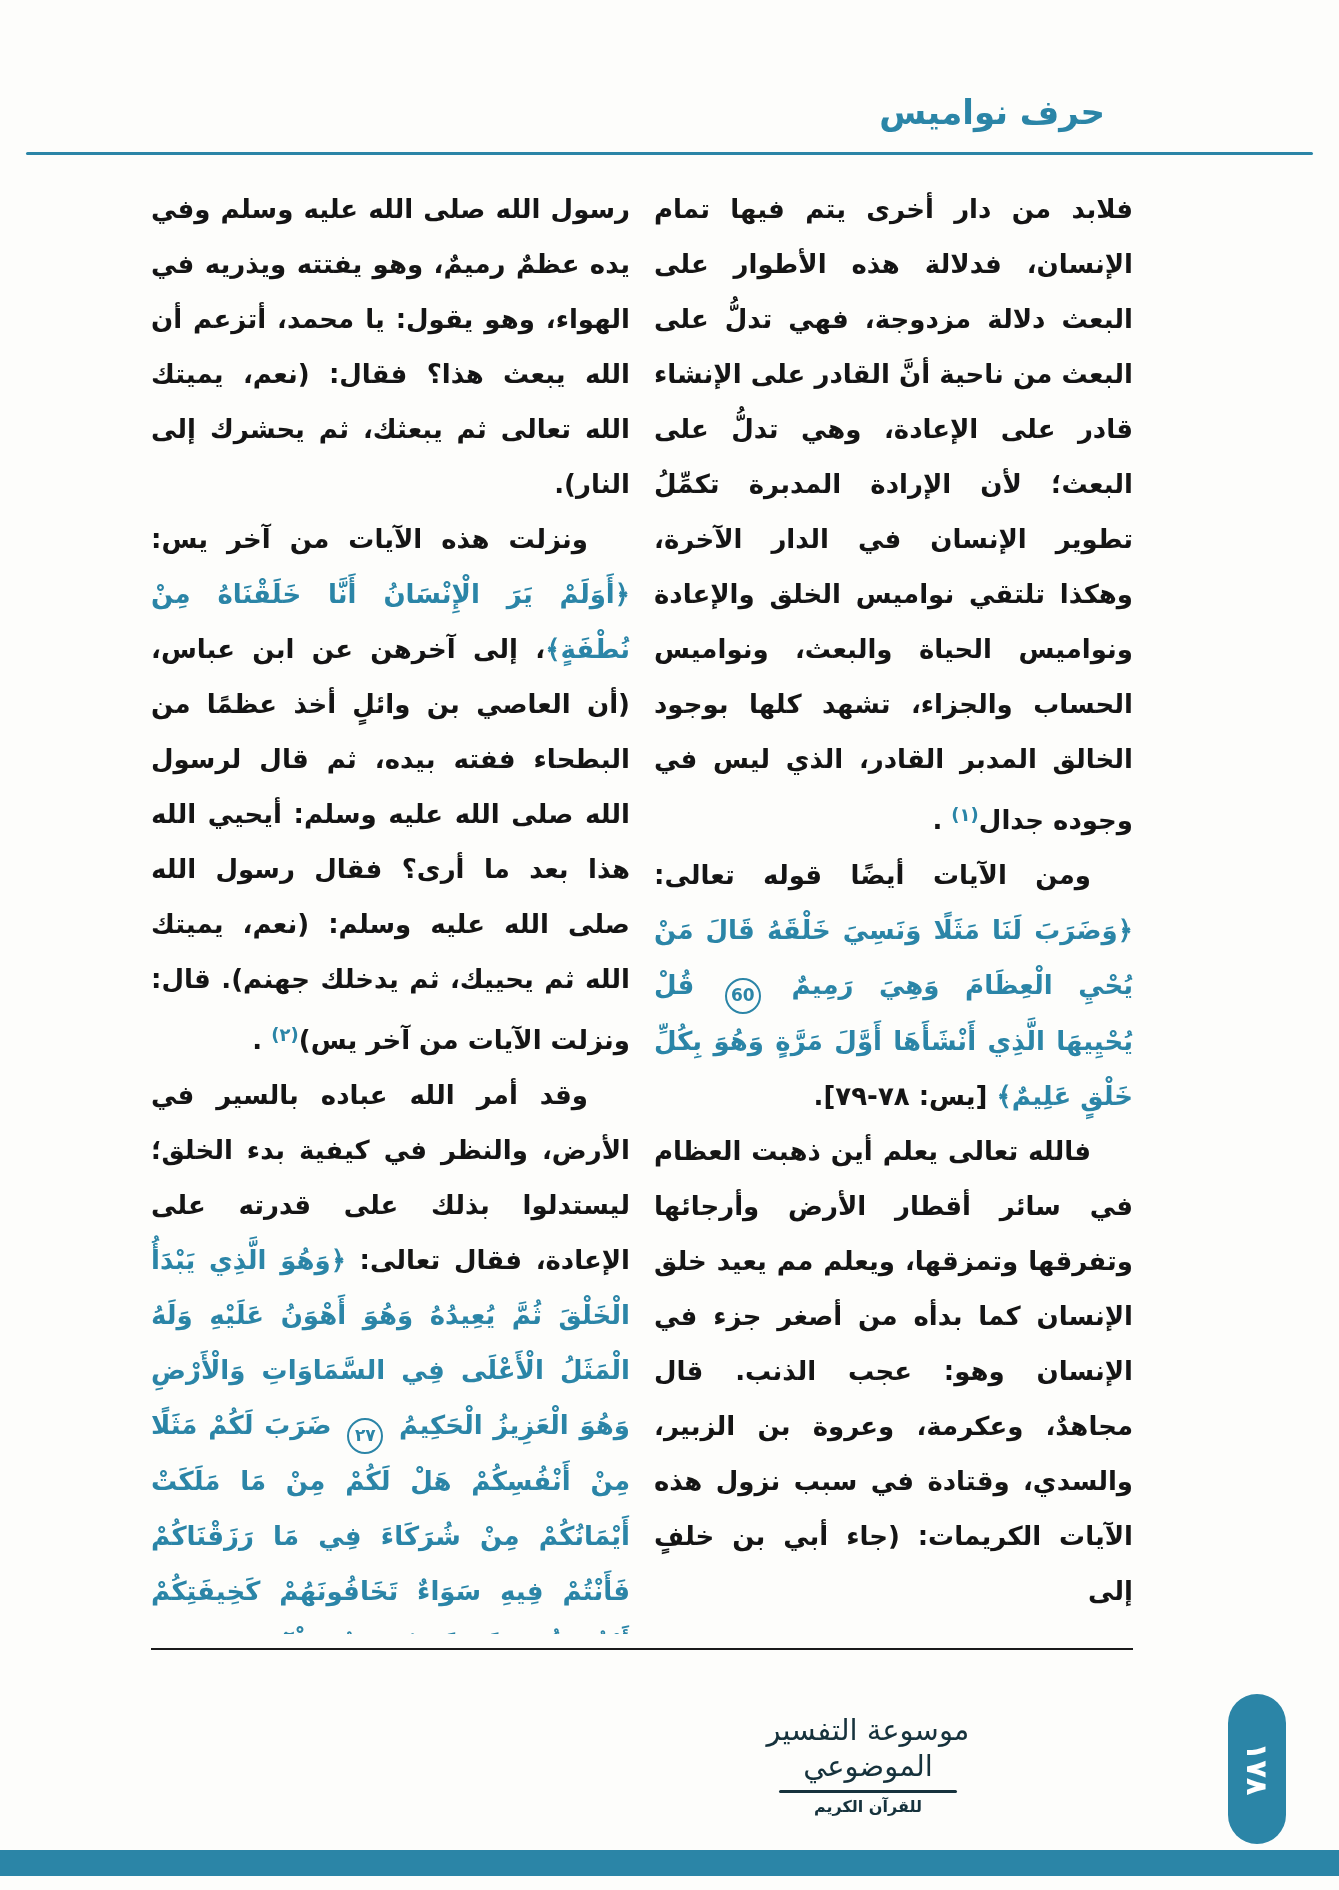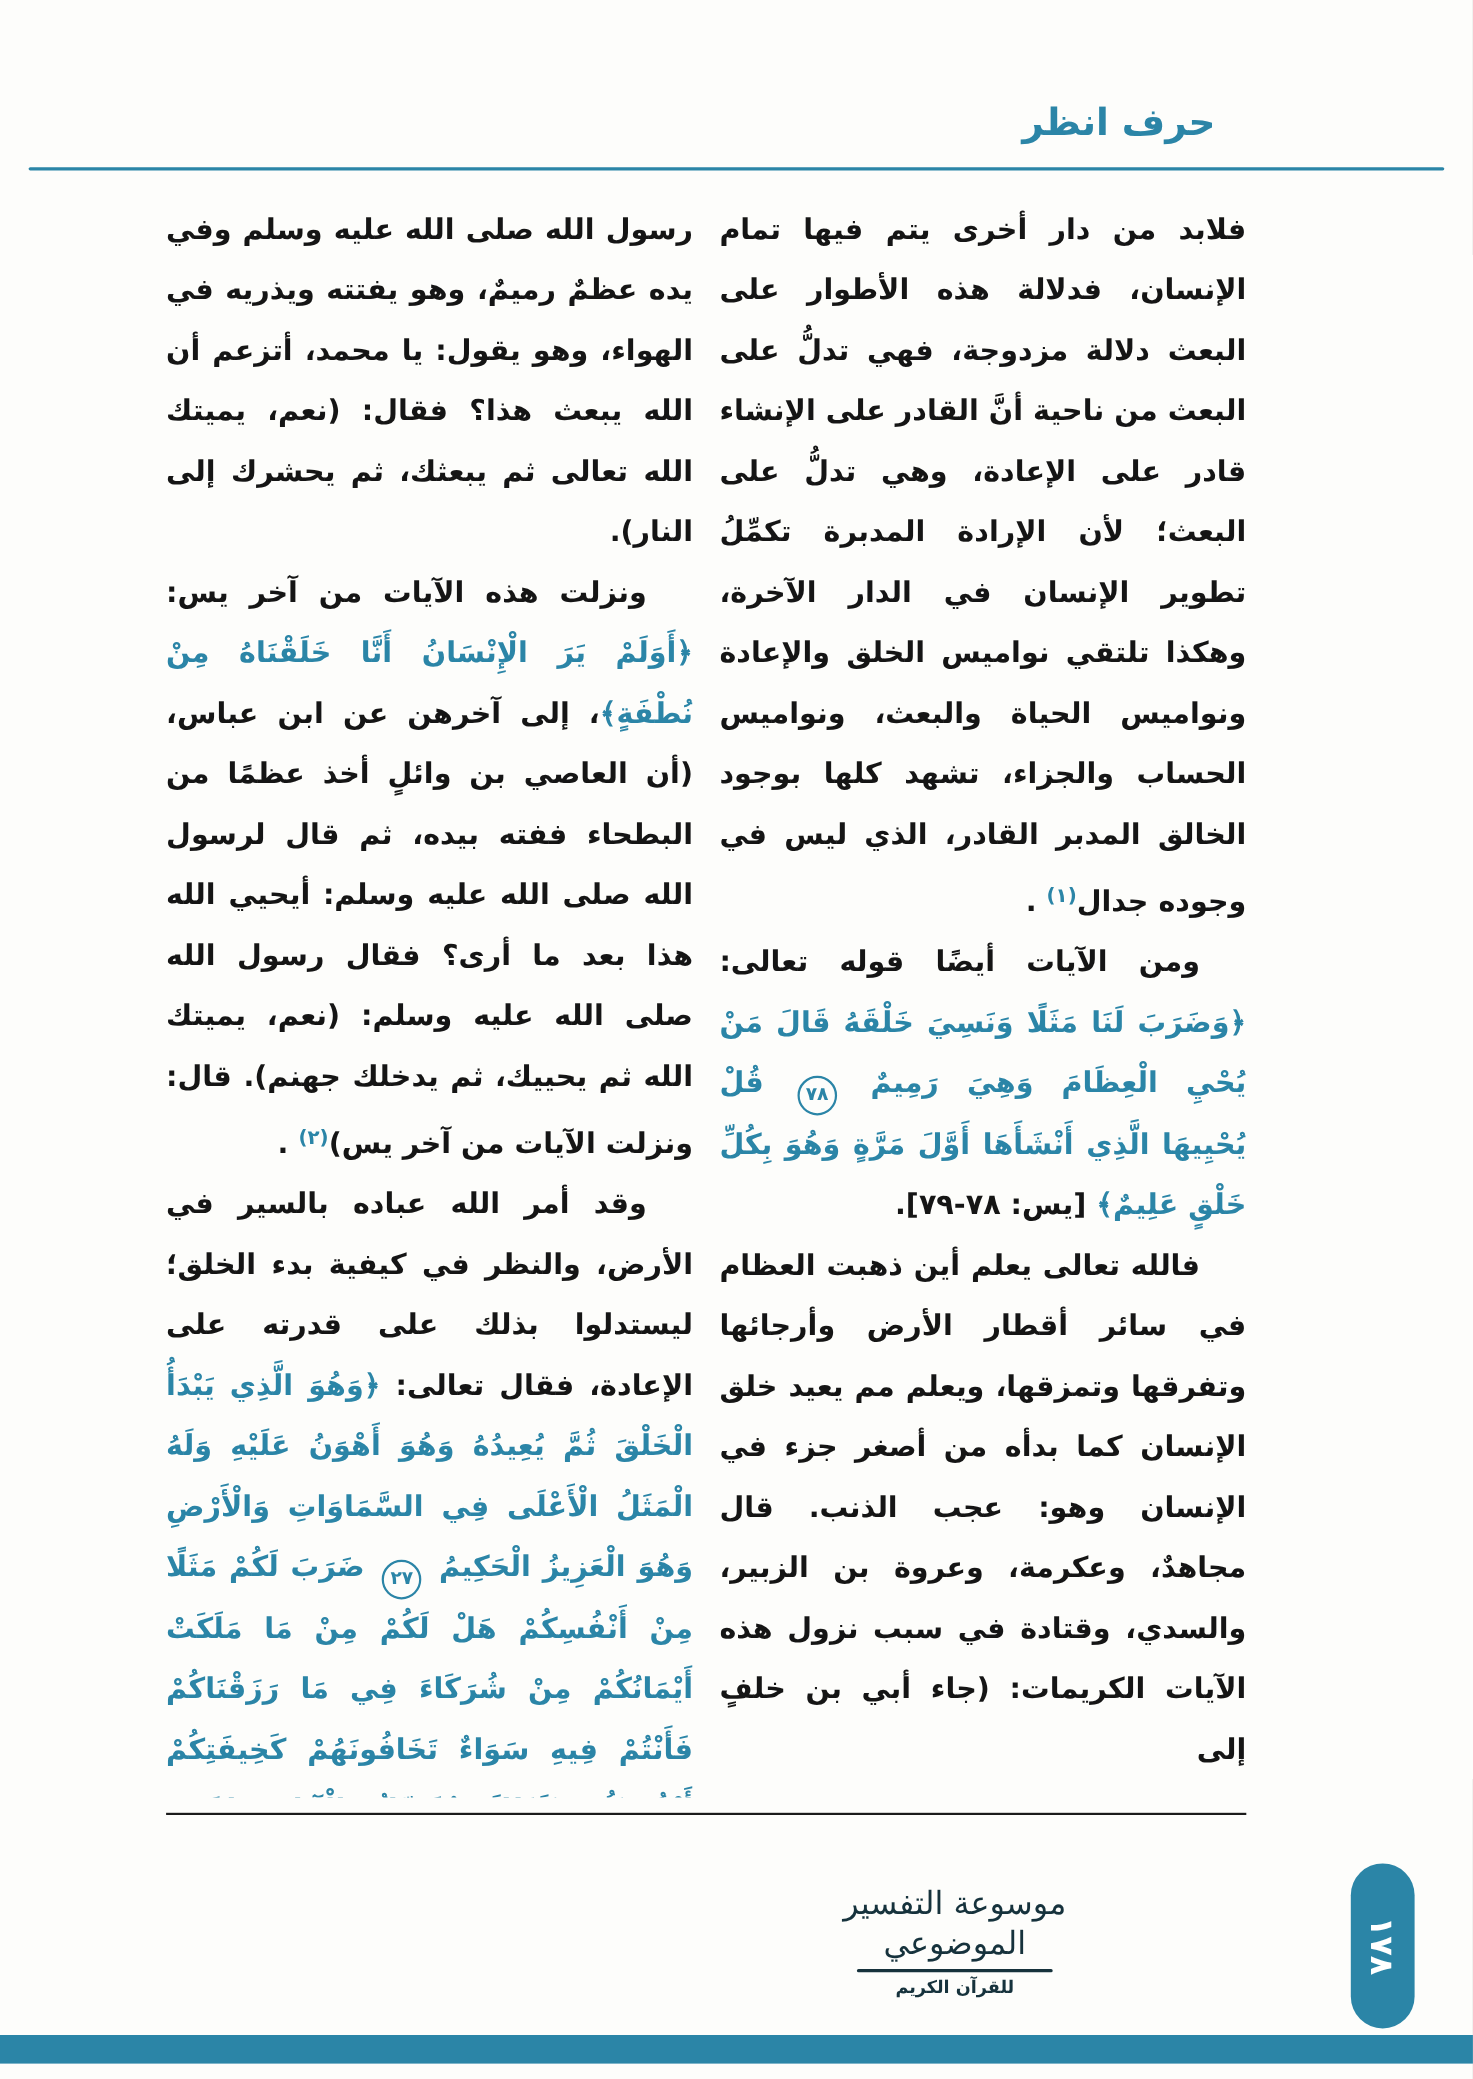--- a/index.html
+++ b/index.html
@@ -84,27 +84,27 @@
   .bottom-bar{
     position:absolute;left:0;right:0;bottom:14px;height:26px;
     background:var(--accent);
   }
 </style>
 </head>
 <body>
 
 <div class="page">
 
-  <span class="header-title">حرف انظر</span>
+  <span class="header-title">حرف نواميس</span>
   <div class="header-rule"></div>
 
   <div class="content">
     <div class="col">
         <p class="para"><span class="seg-n">فلابد من دار أخرى يتم فيها تمام الإنسان، فدلالة هذه الأطوار على البعث دلالة مزدوجة، فهي تدلُّ على البعث من ناحية أنَّ القادر على الإنشاء قادر على الإعادة، وهي تدلُّ على البعث؛ لأن الإرادة المدبرة تكمِّلُ تطوير الإنسان في الدار الآخرة، وهكذا تلتقي نواميس الخلق والإعادة ونواميس الحياة والبعث، ونواميس الحساب والجزاء، تشهد كلها بوجود الخالق المدبر القادر، الذي ليس في وجوده جدال</span><span class="seg-fn">(١)</span><span class="seg-n"> .</span></p>
-        <p class="para"><span class="seg-n">ومن الآيات أيضًا قوله تعالى: </span><span class="seg-q">﴿وَضَرَبَ لَنَا مَثَلًا وَنَسِيَ خَلْقَهُ قَالَ مَنْ يُحْيِ الْعِظَامَ وَهِيَ رَمِيمٌ </span><span class="ayah-num">٧٨</span><span class="seg-q"> قُلْ يُحْيِيهَا الَّذِي أَنْشَأَهَا أَوَّلَ مَرَّةٍ وَهُوَ بِكُلِّ خَلْقٍ عَلِيمٌ﴾</span><span class="seg-ref"> [يس: ٧٨-٧٩].</span></p>
+        <p class="para"><span class="seg-n">ومن الآيات أيضًا قوله تعالى: </span><span class="seg-q">﴿وَضَرَبَ لَنَا مَثَلًا وَنَسِيَ خَلْقَهُ قَالَ مَنْ يُحْيِ الْعِظَامَ وَهِيَ رَمِيمٌ </span><span class="ayah-num">60</span><span class="seg-q"> قُلْ يُحْيِيهَا الَّذِي أَنْشَأَهَا أَوَّلَ مَرَّةٍ وَهُوَ بِكُلِّ خَلْقٍ عَلِيمٌ﴾</span><span class="seg-ref"> [يس: ٧٨-٧٩].</span></p>
         <p class="para"><span class="seg-n">فالله تعالى يعلم أين ذهبت العظام في سائر أقطار الأرض وأرجائها وتفرقها وتمزقها، ويعلم مم يعيد خلق الإنسان كما بدأه من أصغر جزء في الإنسان وهو: عجب الذنب. قال مجاهدٌ، وعكرمة، وعروة بن الزبير، والسدي، وقتادة في سبب نزول هذه الآيات الكريمات: (جاء أبي بن خلفٍ إلى</span></p>
       </div>
     <div class="col">
         <p class="para"><span class="seg-n">رسول الله صلى الله عليه وسلم وفي يده عظمٌ رميمٌ، وهو يفتته ويذريه في الهواء، وهو يقول: يا محمد، أتزعم أن الله يبعث هذا؟ فقال: (نعم، يميتك الله تعالى ثم يبعثك، ثم يحشرك إلى النار).</span></p>
         <p class="para"><span class="seg-n">ونزلت هذه الآيات من آخر يس: </span><span class="seg-q">﴿أَوَلَمْ يَرَ الْإِنْسَانُ أَنَّا خَلَقْنَاهُ مِنْ نُطْفَةٍ﴾</span><span class="seg-n">، إلى آخرهن عن ابن عباس، (أن العاصي بن وائلٍ أخذ عظمًا من البطحاء ففته بيده، ثم قال لرسول الله صلى الله عليه وسلم: أيحيي الله هذا بعد ما أرى؟ فقال رسول الله صلى الله عليه وسلم: (نعم، يميتك الله ثم يحييك، ثم يدخلك جهنم). قال: ونزلت الآيات من آخر يس)</span><span class="seg-fn">(٢)</span><span class="seg-n"> .</span></p>
         <p class="para"><span class="seg-n">وقد أمر الله عباده بالسير في الأرض، والنظر في كيفية بدء الخلق؛ ليستدلوا بذلك على قدرته على الإعادة، فقال تعالى: </span><span class="seg-q">﴿وَهُوَ الَّذِي يَبْدَأُ الْخَلْقَ ثُمَّ يُعِيدُهُ وَهُوَ أَهْوَنُ عَلَيْهِ وَلَهُ الْمَثَلُ الْأَعْلَى فِي السَّمَاوَاتِ وَالْأَرْضِ وَهُوَ الْعَزِيزُ الْحَكِيمُ </span><span class="ayah-num">٢٧</span><span class="seg-q"> ضَرَبَ لَكُمْ مَثَلًا مِنْ أَنْفُسِكُمْ هَلْ لَكُمْ مِنْ مَا مَلَكَتْ أَيْمَانُكُمْ مِنْ شُرَكَاءَ فِي مَا رَزَقْنَاكُمْ فَأَنْتُمْ فِيهِ سَوَاءٌ تَخَافُونَهُمْ كَخِيفَتِكُمْ أَنْفُسَكُمْ كَذَلِكَ نُفَصِّلُ الْآيَاتِ لِقَوْمٍ يَعْقِلُونَ﴾</span></p>
       </div>
   </div>
 
   <div class="fn-rule"></div>

